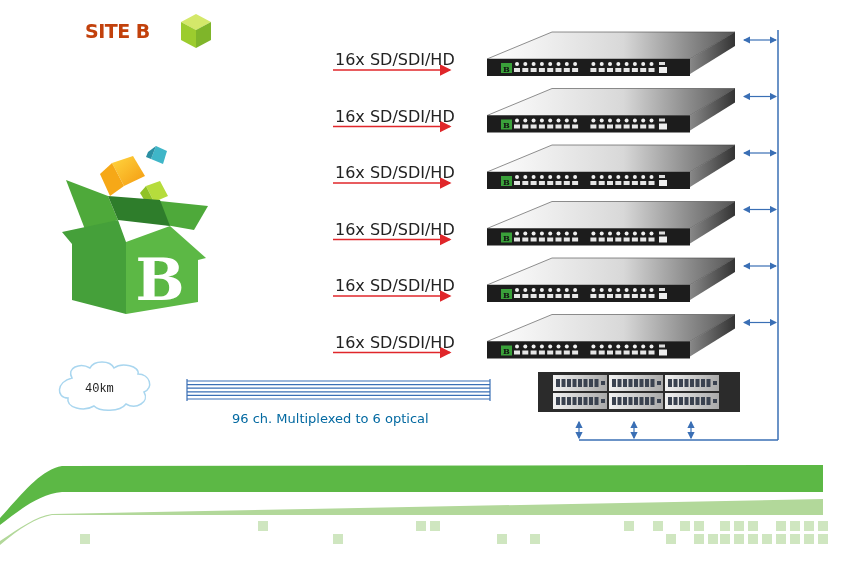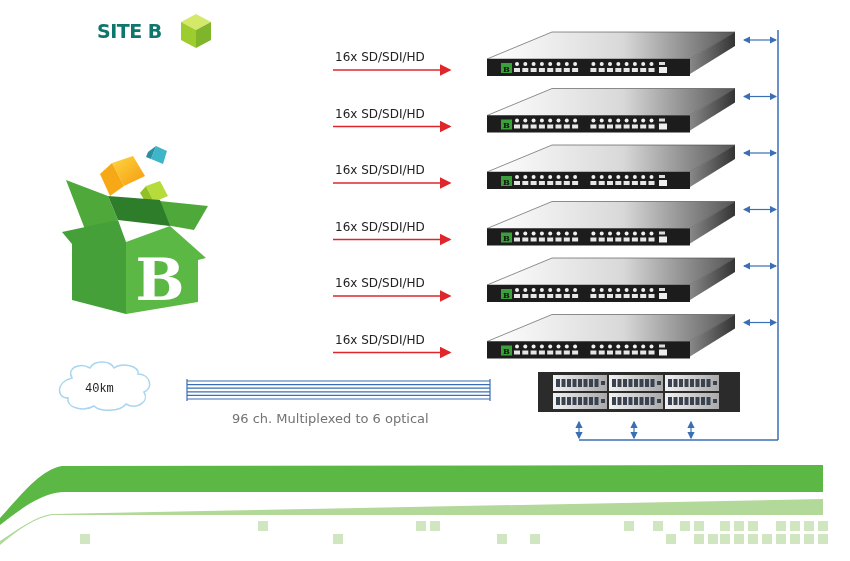--- a/index.html
+++ b/index.html
@@ -1,20 +1,20 @@
 <!DOCTYPE html>
 <html><head>
 <meta charset="utf-8">
 <style>
   html, body { margin:0; padding:0; background:#ffffff; }
   body { width:850px; height:561px; position:relative; overflow:hidden; font-family:"DejaVu Sans", sans-serif; }
   .abs { position:absolute; }
-  .site-title { left:97px; top:20px; font-family:"DejaVu Sans", sans-serif; font-weight:bold; font-size:19px; color:#0f766e; letter-spacing:-0.5px; }
-  .row-label { font-family:"DejaVu Sans", sans-serif; font-size:12px; color:#222; white-space:nowrap; }
-  .mux-label { left:232px; top:411px; font-family:"DejaVu Sans", sans-serif; font-size:13px; color:#737373; white-space:nowrap; }
+  .site-title { left:85px; top:20px; font-family:"DejaVu Sans", sans-serif; font-weight:bold; font-size:19px; color:#c2410c; letter-spacing:-0.5px; }
+  .row-label { font-family:"DejaVu Sans", sans-serif; font-size:16px; color:#222; white-space:nowrap; }
+  .mux-label { left:232px; top:411px; font-family:"DejaVu Sans", sans-serif; font-size:13px; color:#0369a1; white-space:nowrap; }
   .cloud-label { left:85px; top:382px; font-family:Liberation Mono, monospace; font-size:12px; color:#222; }
   svg { position:absolute; left:0; top:0; }
 </style>
 </head>
 <body>
 
 <svg width="850" height="561" viewBox="0 0 850 561">
   <defs>
     <linearGradient id="chassisTop" x1="0" y1="0" x2="1" y2="0">
       <stop offset="0" stop-color="#ffffff"></stop>

